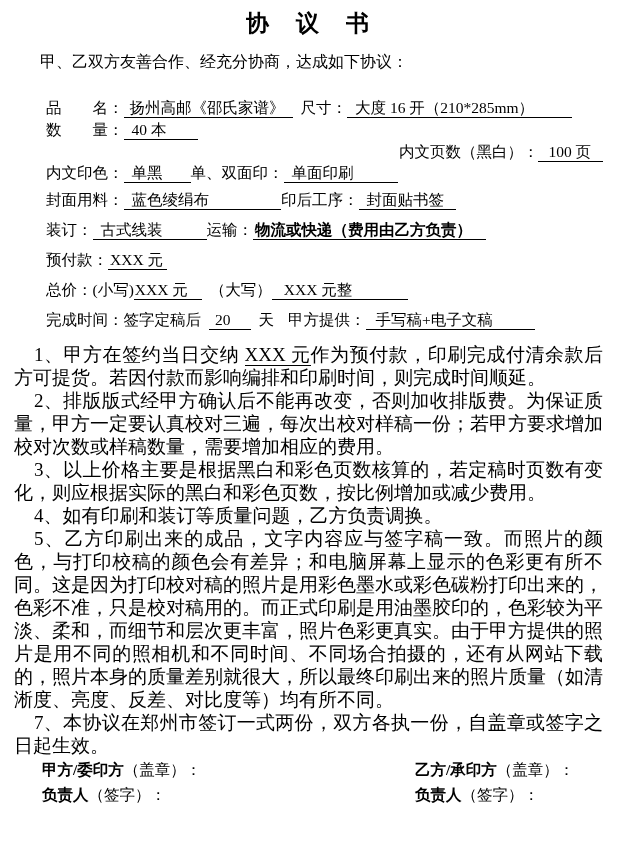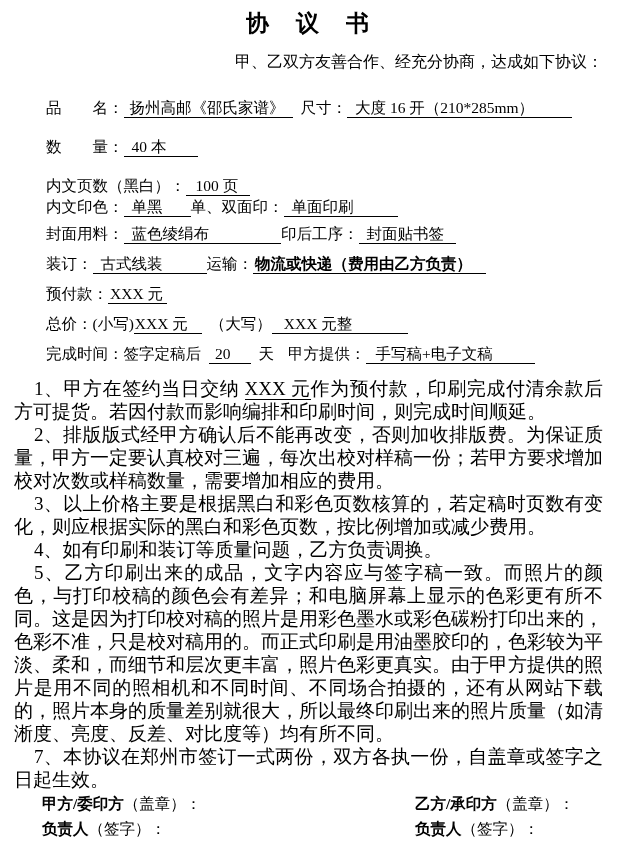--- a/index.html
+++ b/index.html
@@ -5,21 +5,21 @@
   html,body{margin:0;padding:0;}
   body{
     width:617px;height:855px;overflow:hidden;background:#ffffff;color:#000;
     font-family:"Liberation Serif","DejaVu Serif",serif;
   }
   .page{width:617px;height:601px;box-sizing:border-box;padding:8px 14px 0 14px;}
   .doc-title{
     margin:0 0 12px 0;text-align:center;font-size:23px;font-weight:bold;
     letter-spacing:2px;
   }
-  .intro{margin:0 0 0 26px;font-size:16px;line-height:22px;text-align:right;}
+  .intro{margin:0 0 0 26px;font-size:16px;line-height:22px;}
   .form{margin:24px 0 0 32px;font-size:15.5px;}
   .frow{line-height:21px;white-space:nowrap;}
   .u{border-bottom:1px solid #000;display:inline-block;line-height:19px;}
   .bold{font-weight:bold;}
   
   .u-product{padding:0 8px 0 6px;}
   .u-size{padding:0 38px 0 8px;}
   .u-qty{padding:0 32px 0 8px;}
   .u-pages{padding:0 12px 0 10px;}
   .u-paper{padding:0 52px 0 8px;}
@@ -29,22 +29,22 @@
   .u-post{padding:0 12px 0 8px;}
   .u-bind{padding:0 44px 0 8px;}
   .u-ship{padding:0 14px 0 2px;}
   .u-psm{padding:0 14px 0 1px;}
   .u-pbg{padding:0 56px 0 12px;}
   .u-dep{padding:0 4px 0 2px;}
   .u-time{padding:0 20px 0 6px;}
   .u-prov{padding:0 42px 0 10px;}
   .gap-s{display:inline-block;width:8px;}
   .gap-m{display:inline-block;width:14px;}
-  .r1,.r2{margin-bottom:18px;}
-  .r3{margin-bottom:0;}
+  .r1,.r2{margin-bottom:1px;}
+  .r3{margin-bottom:0;text-align:right;}
   .r4{margin-bottom:5px;}
   .r5{margin-bottom:6px;}
   .r6,.r7{margin-bottom:9px;}
   .r8,.r9{margin-bottom:9px;}
   .clauses{margin-top:13px;font-size:19px;line-height:23px;}
   .clauses p{margin:0;text-indent:20px;text-align:justify;}
   .u-inline{border-bottom:1px solid #000;}
   .sig{display:flex;font-size:15.5px;line-height:25px;}
   .sig-col{white-space:nowrap;}
   .sig-left{margin-left:28px;width:345px;}

